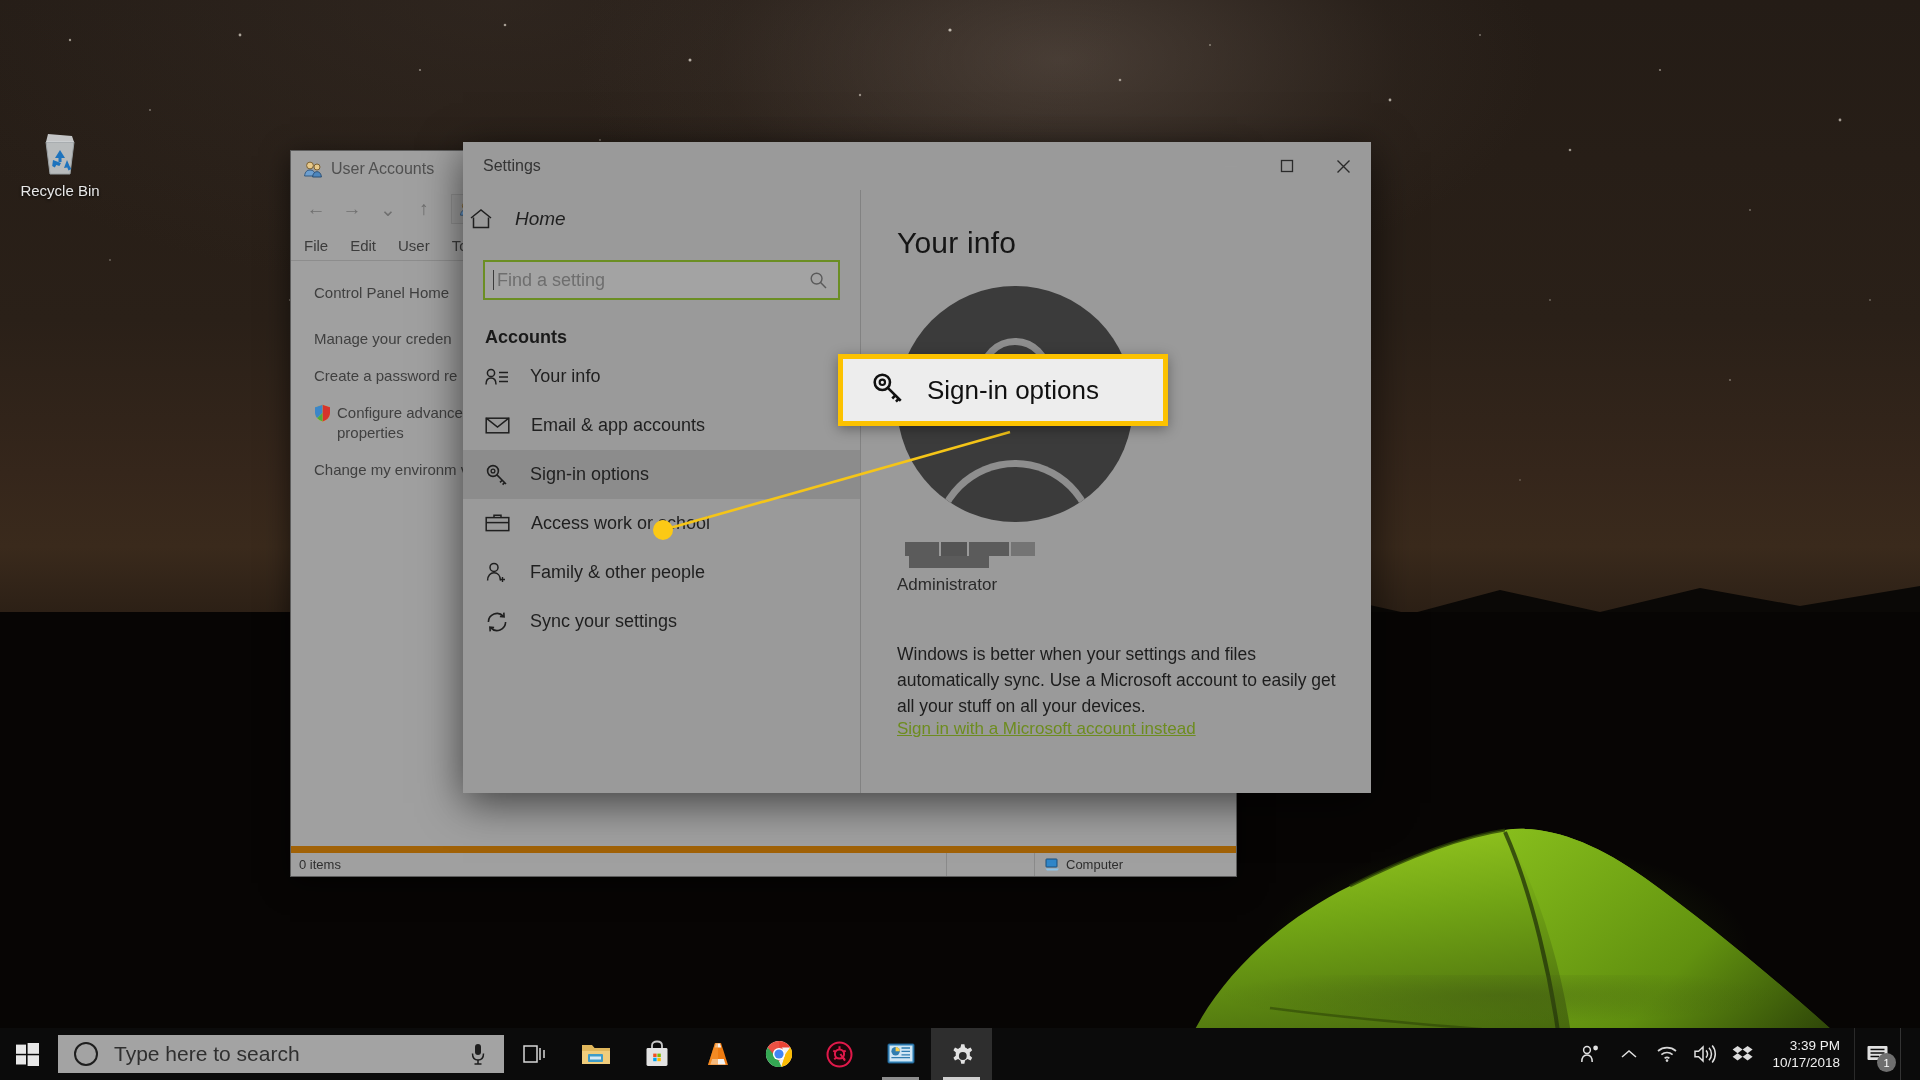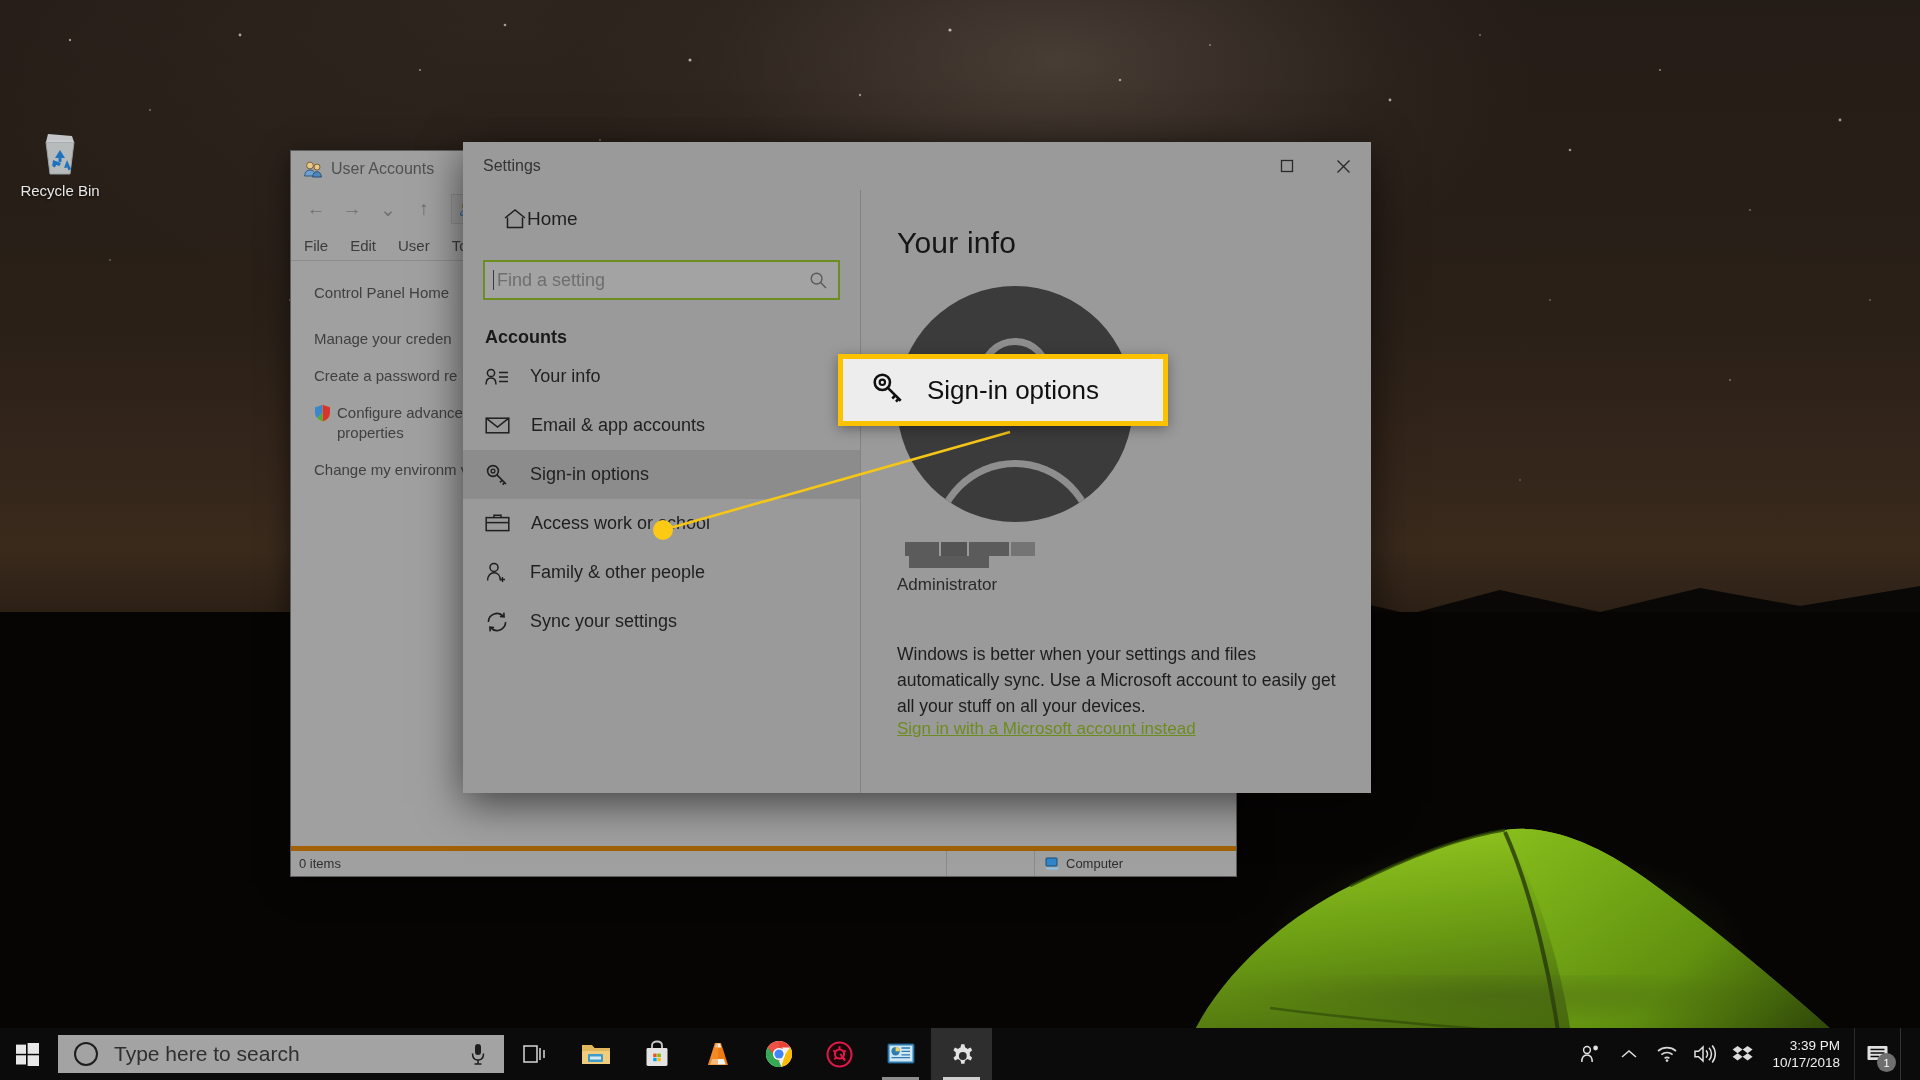--- a/index.html
+++ b/index.html
@@ -93,21 +93,21 @@
     display: flex; gap: 6px; align-items: flex-start;
     color: #404040; font-size: 15px; line-height: 20px;
     margin-bottom: 17px; max-width: 215px;
   }
   #cp-sidebar .cp-link.first { margin-bottom: 26px; }
   #cp-sidebar .shield { flex: 0 0 17px; margin-top: 1px; }
   #cp-content { flex: 1; }
   #cp-statusbar {
     position: absolute; left: 0; bottom: 0; width: 945px; height: 30px;
     display: flex; align-items: center;
-    background: #a0a0a0; border-top: 5px solid #a16207;
+    background: #a0a0a0; border-top: 7px solid #a16207;
   }
   #cp-statusbar .sb-left { flex: 0 0 655px; padding-left: 8px; color: #2e2e2e; font-size: 13px; }
   #cp-statusbar .sb-mid { flex: 0 0 88px; border-left: 1px solid #8a8a8a; height: 100%; }
   #cp-statusbar .sb-right {
     flex: 1; border-left: 1px solid #8a8a8a; height: 100%;
     display: flex; align-items: center; gap: 6px; padding-left: 10px;
     color: #2e2e2e; font-size: 13px;
   }
 
   
@@ -130,22 +130,22 @@
   }
   #settings-body { display: flex; height: 603px; }
 
   
   #settings-nav {
     width: 398px; background: #9a9a9a;
     border-right: 1px solid #828282;
     padding-top: 6px;
   }
   #nav-home {
-    display: flex; align-items: center; 
-    height: 46px; padding-left: 40px; color: #1f1f1f; font-size: 19px;
+    display: flex; align-items: center; gap: 22px;
+    height: 46px; padding-left: 6px; color: #1f1f1f; font-size: 19px; font-style: italic;
   }
   #search-wrap { padding: 18px 20px 0 20px; }
   #search-box {
     position: relative; height: 40px;
     background: #a3a3a3; border: 2px solid #6b8e23;
     display: flex; align-items: center;
   }
   #search-box .caret {
     width: 1px; height: 20px; background: #3b3b3b; margin-left: 8px;
   }

